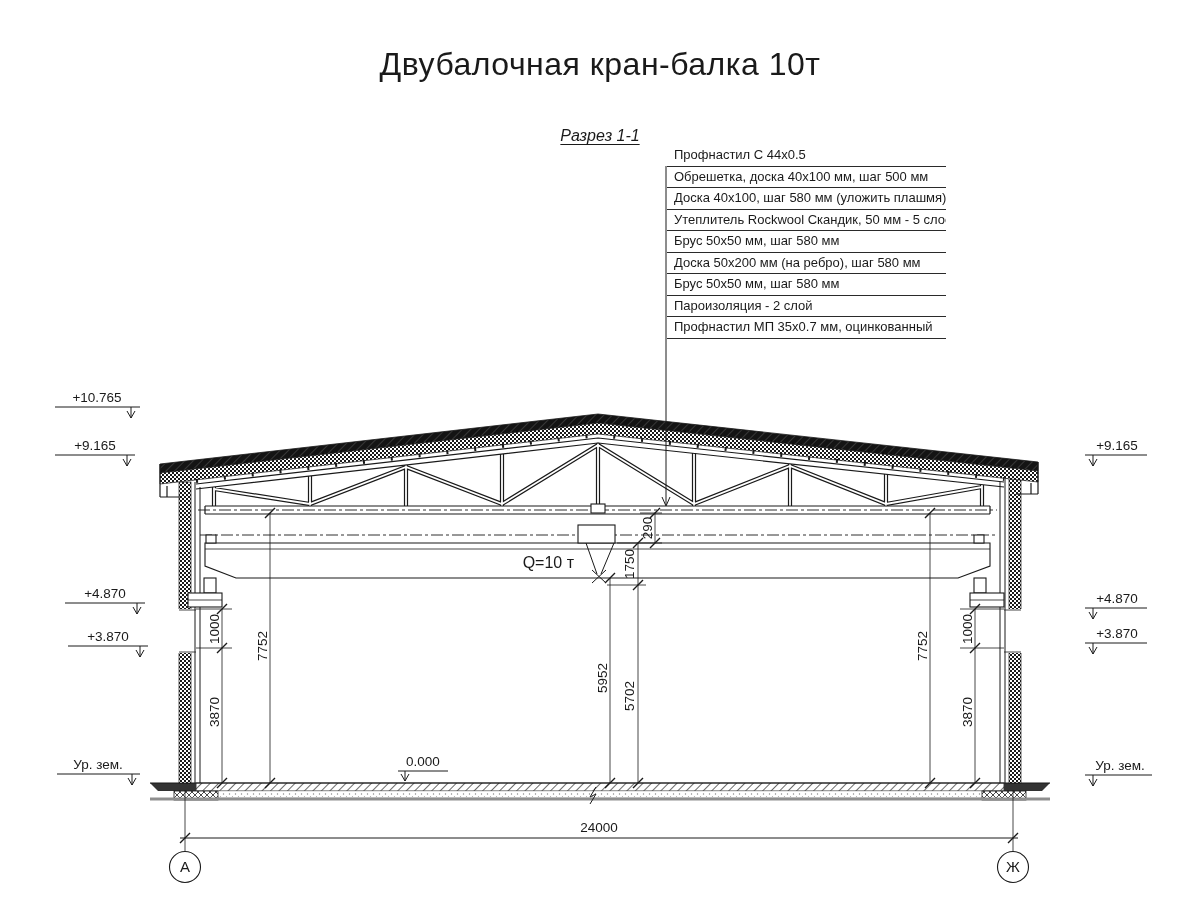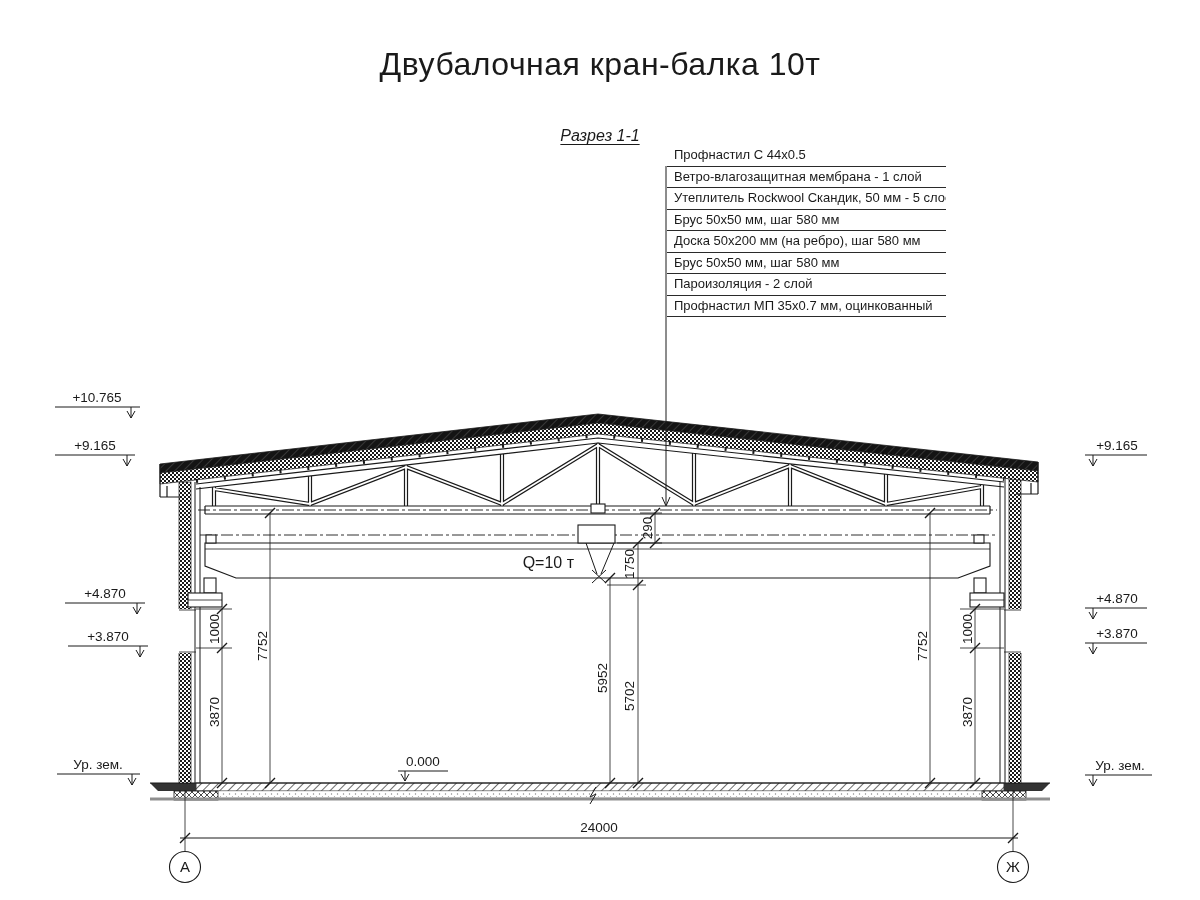--- a/index.html
+++ b/index.html
@@ -199,21 +199,22 @@
       </g>
       <g>
         <text x="1120" y="770" text-anchor="middle">Ур. зем.</text>
         <path class="ln" d="M1085 775 H1152 M1093 775 V786 M1089 779 L1093 786 L1097 779"></path>
       </g>
     </g>
   </svg>
 
   <div class="callout">
     <div class="row">Профнастил С 44х0.5</div>
-    <div class="row">Ветро-влагозащитная мембрана - 1 слой</div>
+    <div class="row">Обрешетка, доска 40х100 мм, шаг 500 мм</div>
+    <div class="row">Доска 40х100, шаг 580 мм (уложить плашмя)</div>
     <div class="row">Утеплитель Rockwool Скандик, 50 мм - 5 слоев</div>
     <div class="row">Брус 50х50 мм, шаг 580 мм</div>
     <div class="row">Доска 50х200 мм (на ребро), шаг 580 мм</div>
     <div class="row">Брус 50х50 мм, шаг 580 мм</div>
     <div class="row">Пароизоляция - 2 слой</div>
     <div class="row">Профнастил МП 35х0.7 мм, оцинкованный</div>
   </div>
 
 </div>
 

